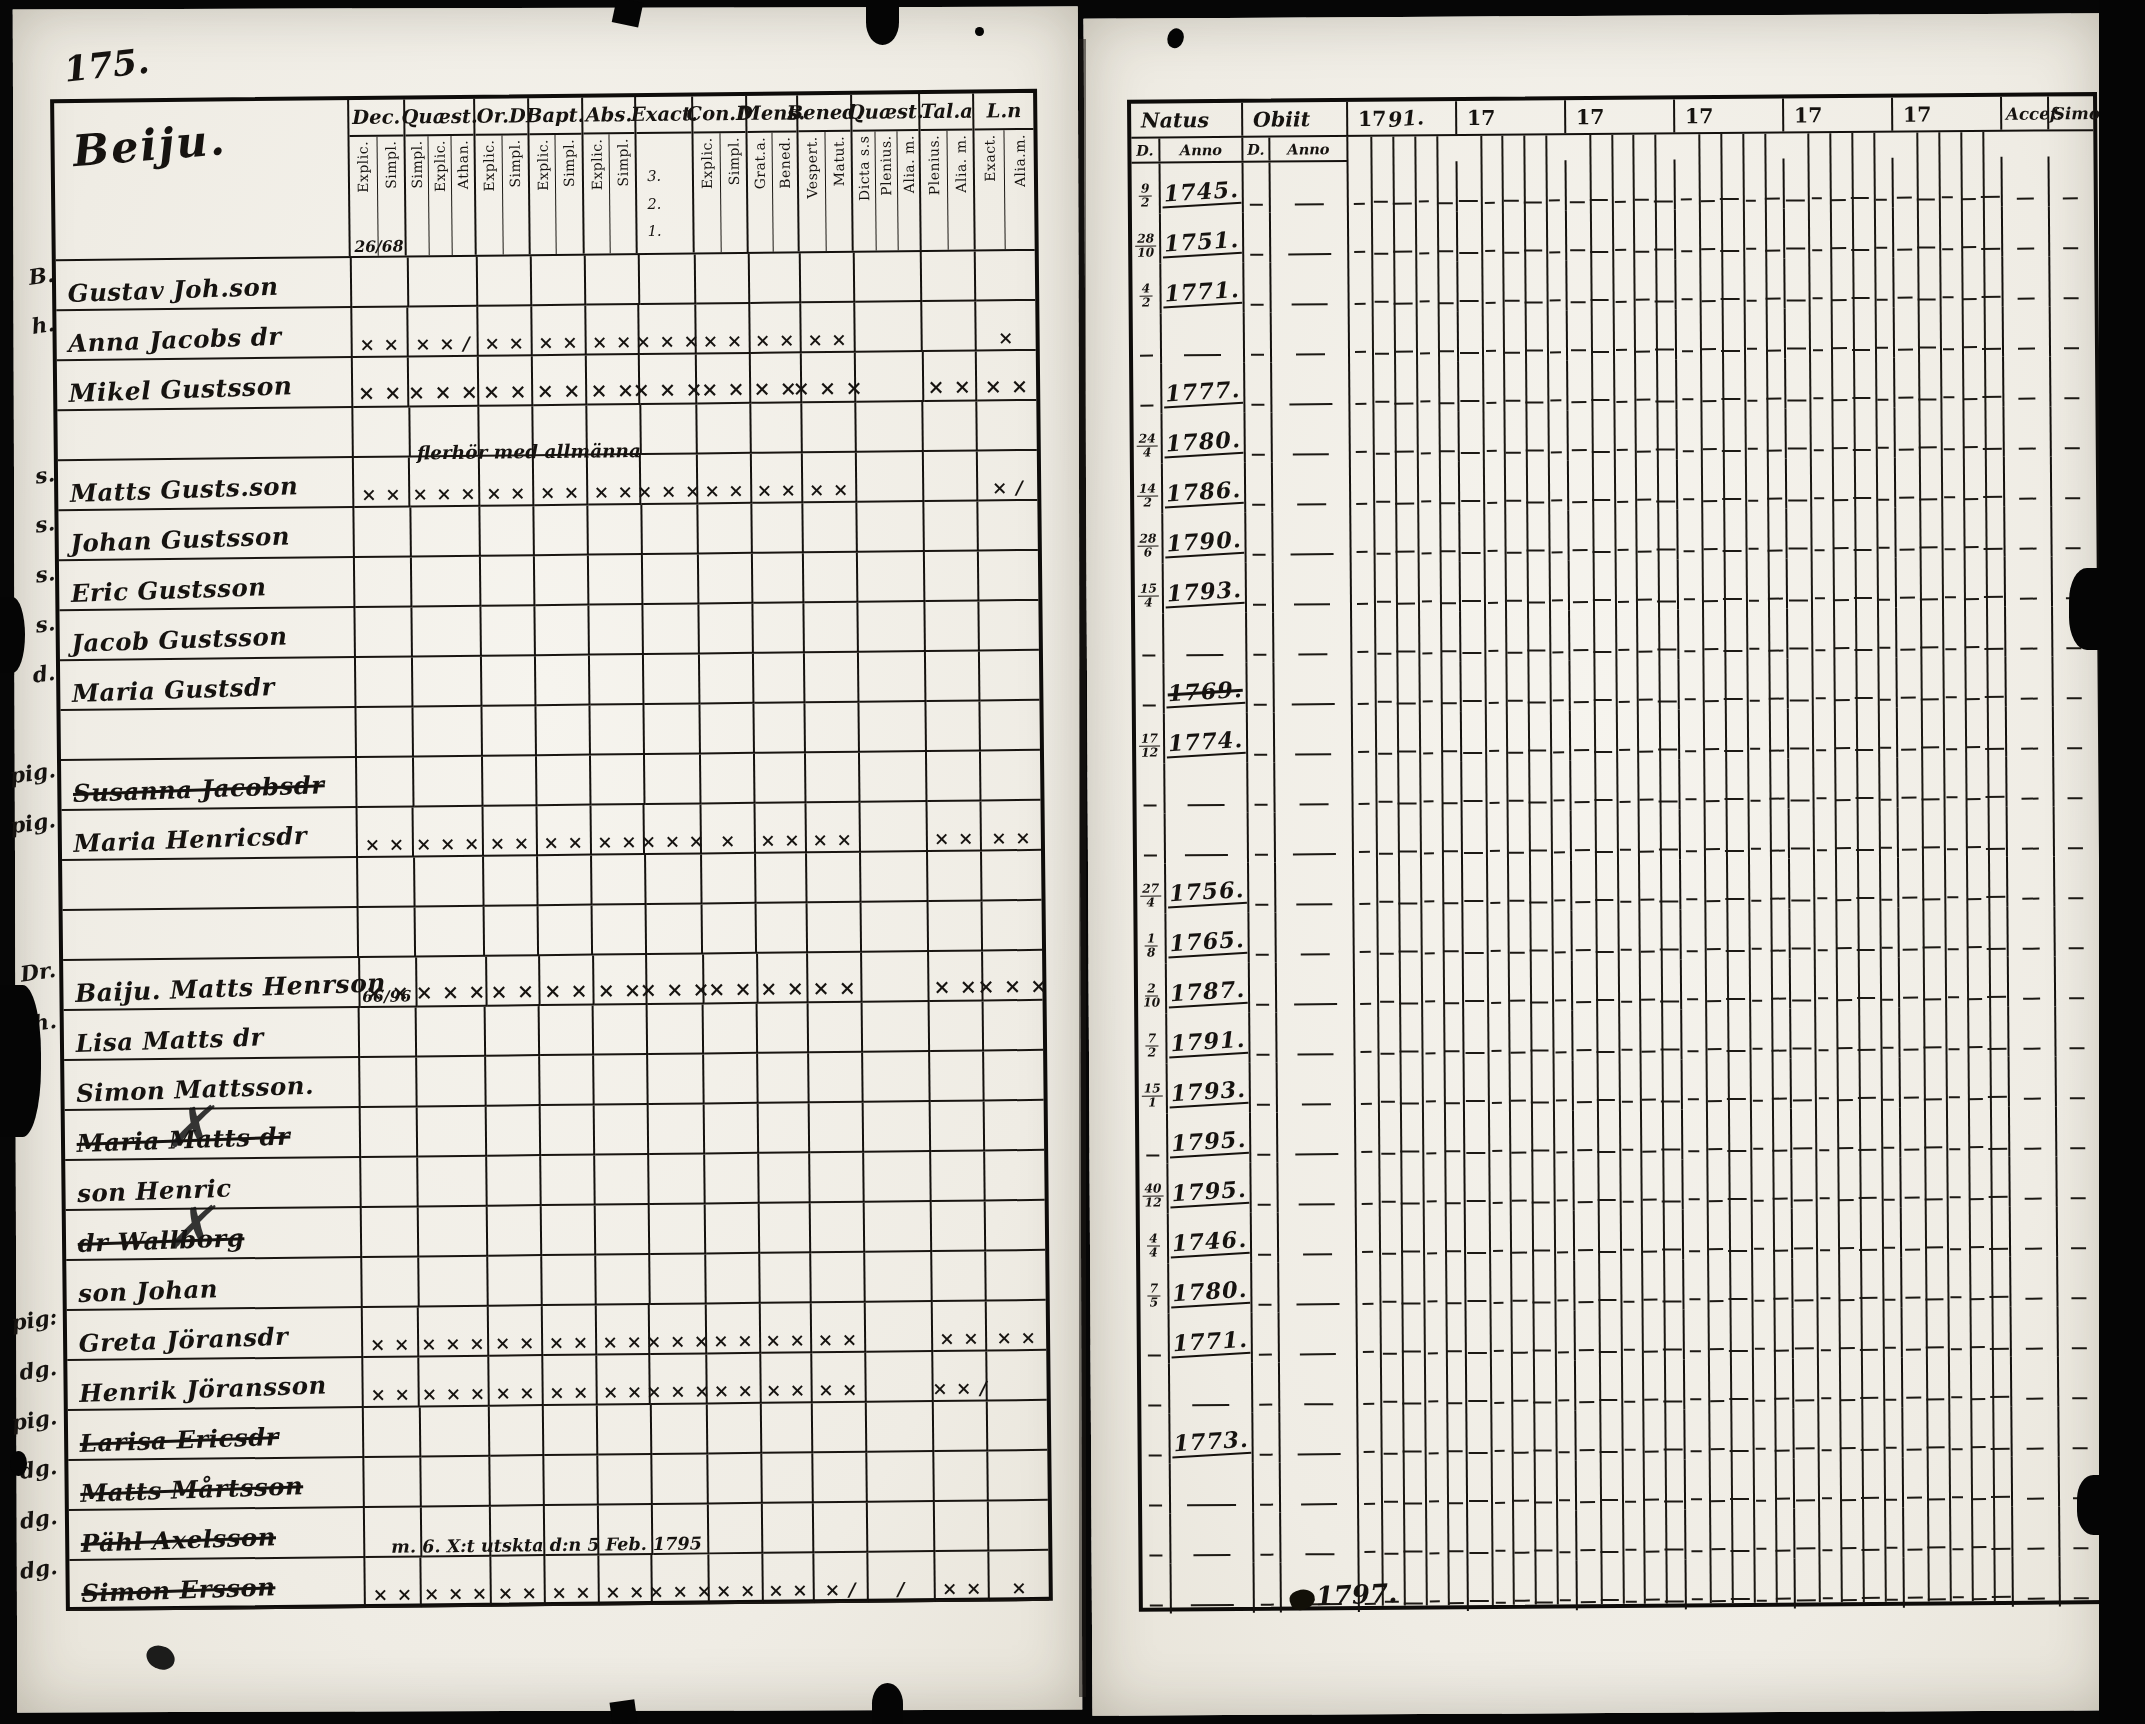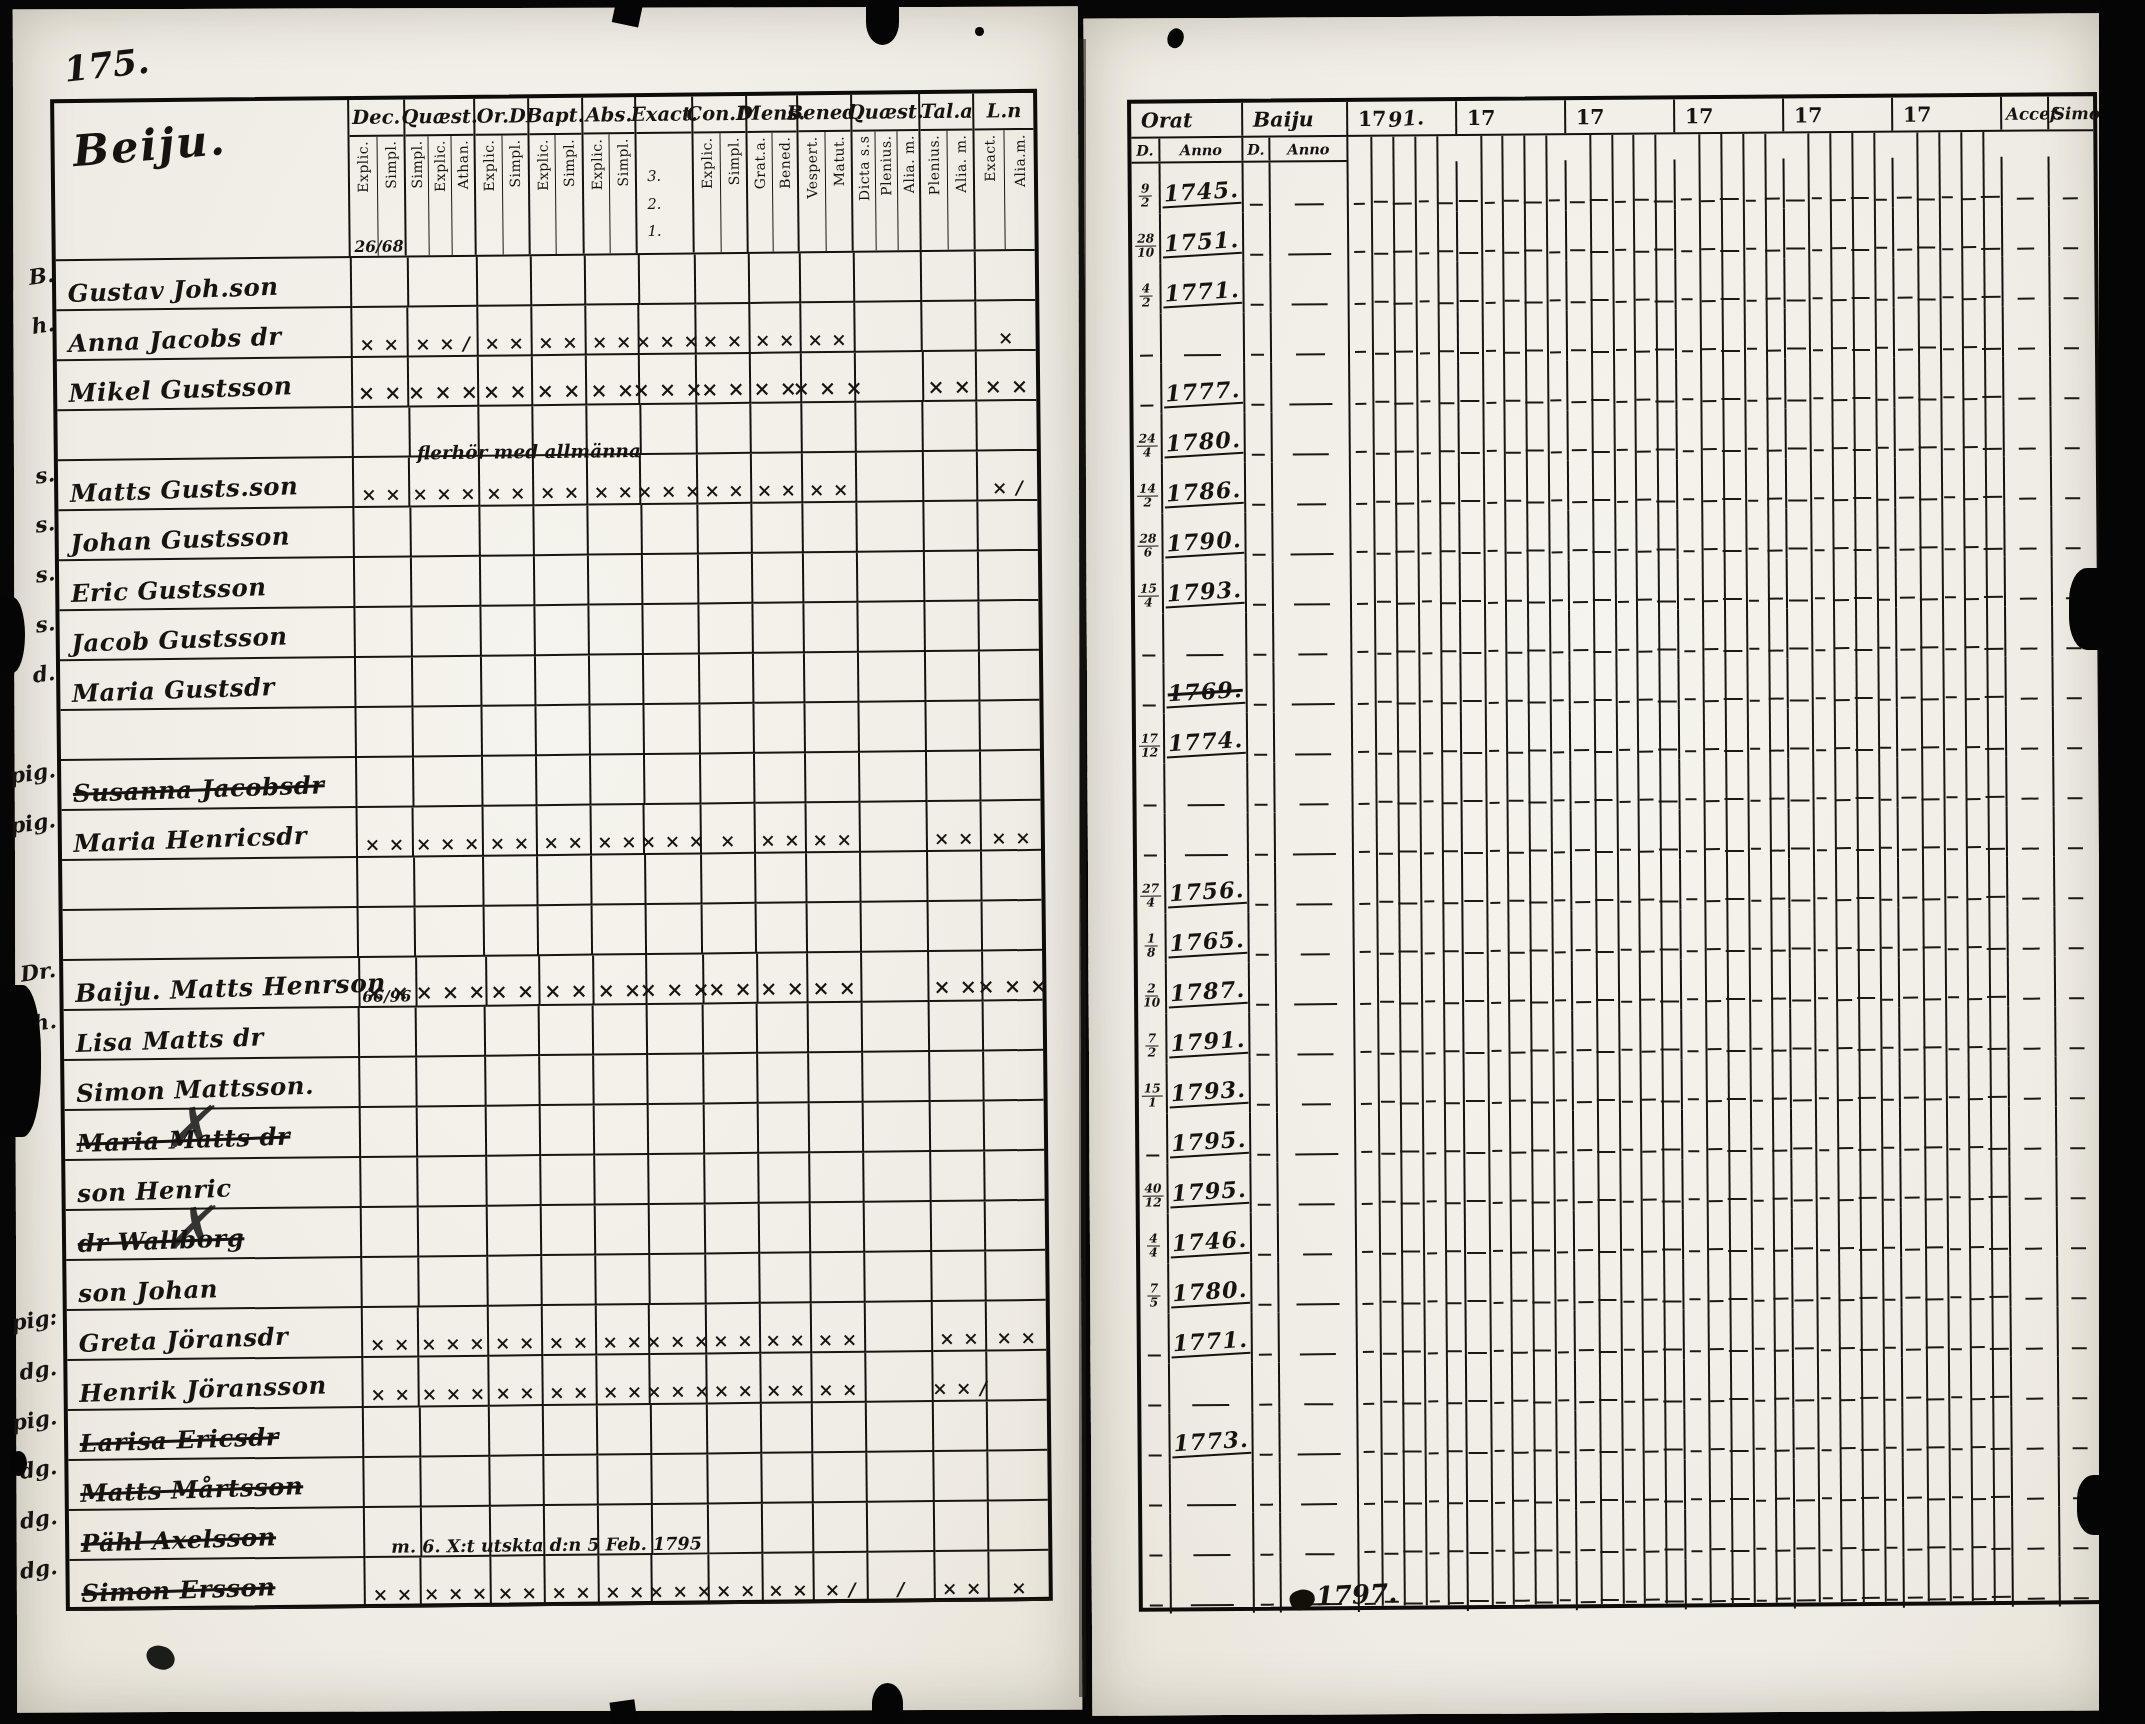--- a/index.html
+++ b/index.html
@@ -887,22 +887,22 @@
           </div>
         </div>
     <div class="row-note" style="left: 359px; top: 343px; font-size: 18.5px;">flerhör med allmänna</div>
         <div class="row-note" style="left: 322px; top: 1436px; font-size: 17.6px;">m. 6. X:t utskta d:n 5 Feb. 1795</div>
       </div>
   </div>
 
   <div class="page" id="right-page">
     <div id="right-table">
       <div id="rt-h1">
-        <div class="rt-h1-cell" style="width:112px">Orat</div>
-        <div class="rt-h1-cell" style="width:105px">Baiju</div>
+        <div class="rt-h1-cell" style="width:112px">Natus</div>
+        <div class="rt-h1-cell" style="width:105px">Obiit</div>
 
       <div class="rt-h1-cell" style="width: 109px;">
             <span class="print">17</span>
             <span class="rt-year-hand">91.</span>
           </div>
           <div class="rt-h1-cell" style="width: 109px;">
             <span class="print">17</span>
           </div>
           <div class="rt-h1-cell" style="width: 109px;">
             <span class="print">17</span>

